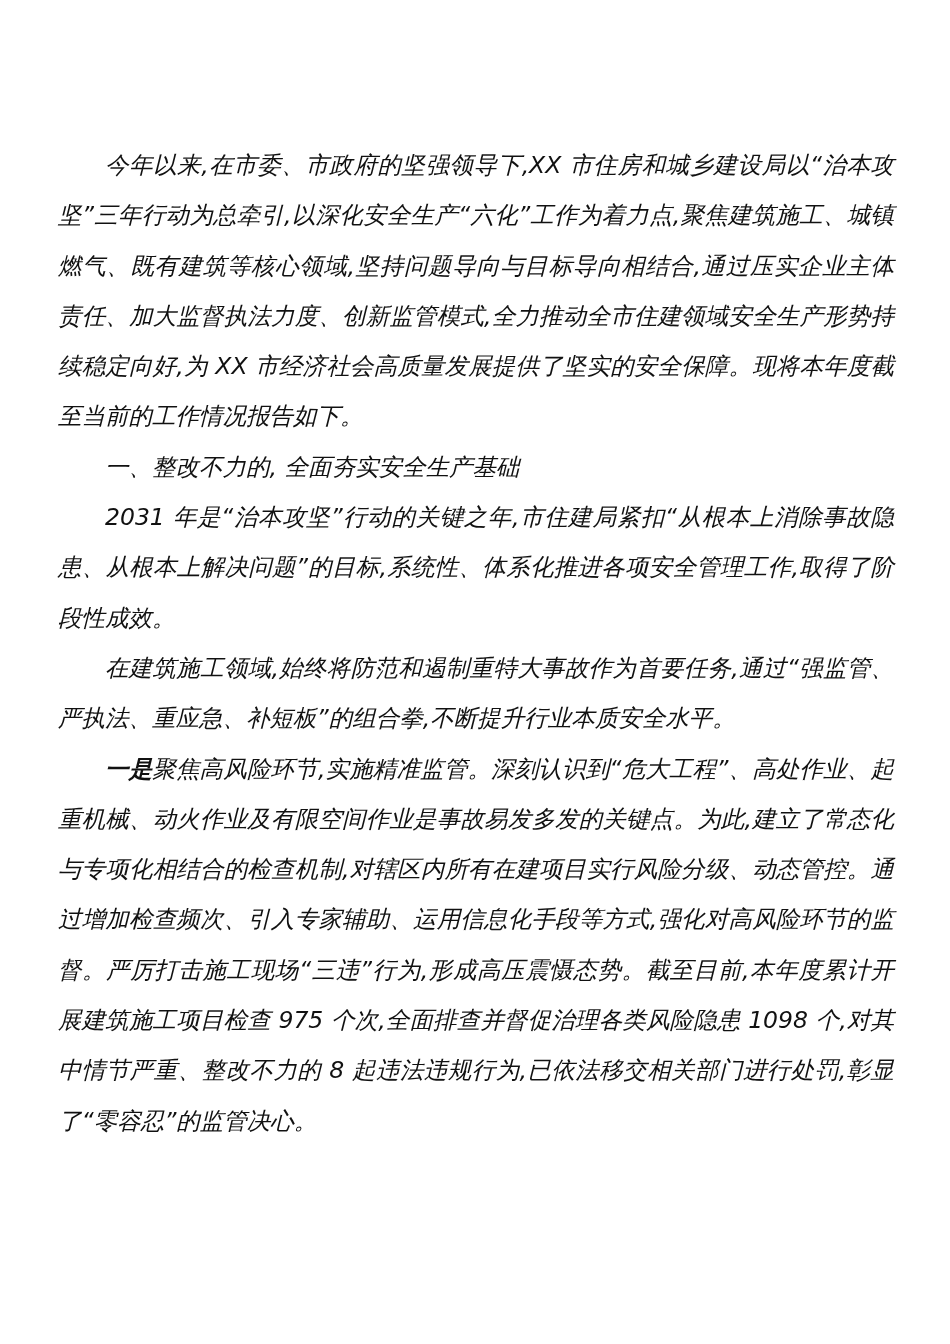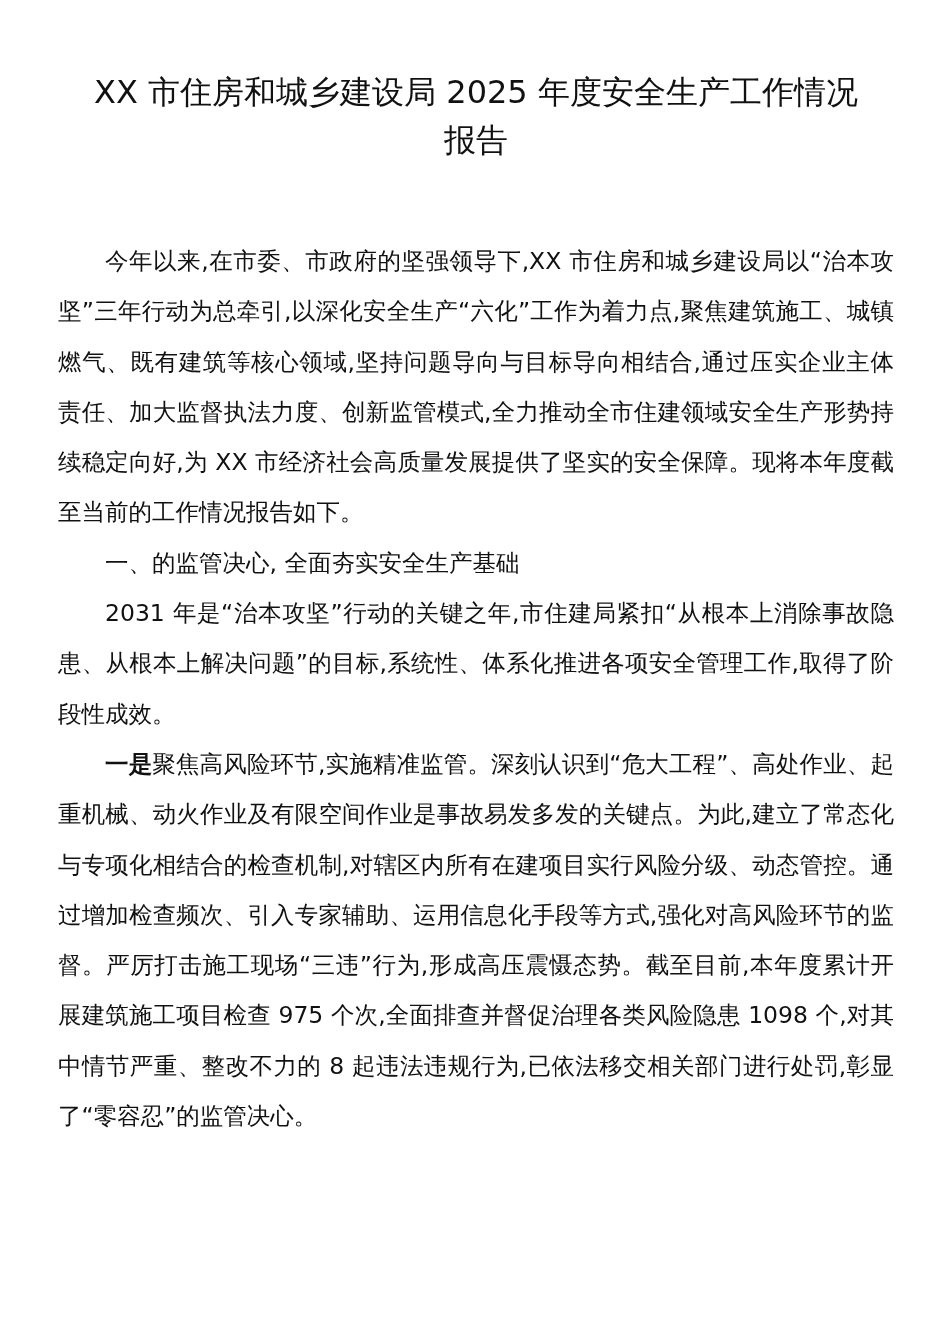--- a/index.html
+++ b/index.html
@@ -25,44 +25,42 @@
       font-size: 32px;
       line-height: 48px;
       text-align: center;
       margin: 0;
       font-weight: normal;
       letter-spacing: 0px;
       color: #111;
     }
     .body {
       margin-top: 72px;
+      font-style: italic;
     }
     .p {
       font-size: 23.5px;
       line-height: 50.3px;
       margin: 0;
       text-align: justify;
       text-justify: inter-ideograph;
       color: #111;
     }
     .indent {
       text-indent: 47px;
     }
     .strong {
       font-weight: bold;
     }
   </style>
 </head>
 <body>
 
 <div class="page">
-  <h1 class="title">
-    <span>XX 市住房和城乡建设局 2025 年度安全生产工作情况</span><br>
-    <span>报告</span>
-  </h1>
 
   <div class="body">
     <p class="p indent">今年以来,在市委、市政府的坚强领导下,XX 市住房和城乡建设局以“治本攻坚”三年行动为总牵引,以深化安全生产“六化”工作为着力点,聚焦建筑施工、城镇燃气、既有建筑等核心领域,坚持问题导向与目标导向相结合,通过压实企业主体责任、加大监督执法力度、创新监管模式,全力推动全市住建领域安全生产形势持续稳定向好,为 XX 市经济社会高质量发展提供了坚实的安全保障。现将本年度截至当前的工作情况报告如下。</p>
-    <p class="p indent">一、的监管决心, 全面夯实安全生产基础</p>
+    <p class="p indent">一、整改不力的, 全面夯实安全生产基础</p>
     <p class="p indent">2031 年是“治本攻坚”行动的关键之年,市住建局紧扣“从根本上消除事故隐患、从根本上解决问题”的目标,系统性、体系化推进各项安全管理工作,取得了阶段性成效。</p>
+    <p class="p indent">在建筑施工领域,始终将防范和遏制重特大事故作为首要任务,通过“强监管、严执法、重应急、补短板”的组合拳,不断提升行业本质安全水平。</p>
     <p class="p indent"><span class="strong">一是</span><span>聚焦高风险环节,实施精准监管。深刻认识到“危大工程”、高处作业、起重机械、动火作业及有限空间作业是事故易发多发的关键点。为此,建立了常态化与专项化相结合的检查机制,对辖区内所有在建项目实行风险分级、动态管控。通过增加检查频次、引入专家辅助、运用信息化手段等方式,强化对高风险环节的监督。严厉打击施工现场“三违”行为,形成高压震慑态势。截至目前,本年度累计开展建筑施工项目检查 975 个次,全面排查并督促治理各类风险隐患 1098 个,对其中情节严重、整改不力的 8 起违法违规行为,已依法移交相关部门进行处罚,彰显了“零容忍”的监管决心。</span></p>
   </div>
 </div>
 
 </body></html>

